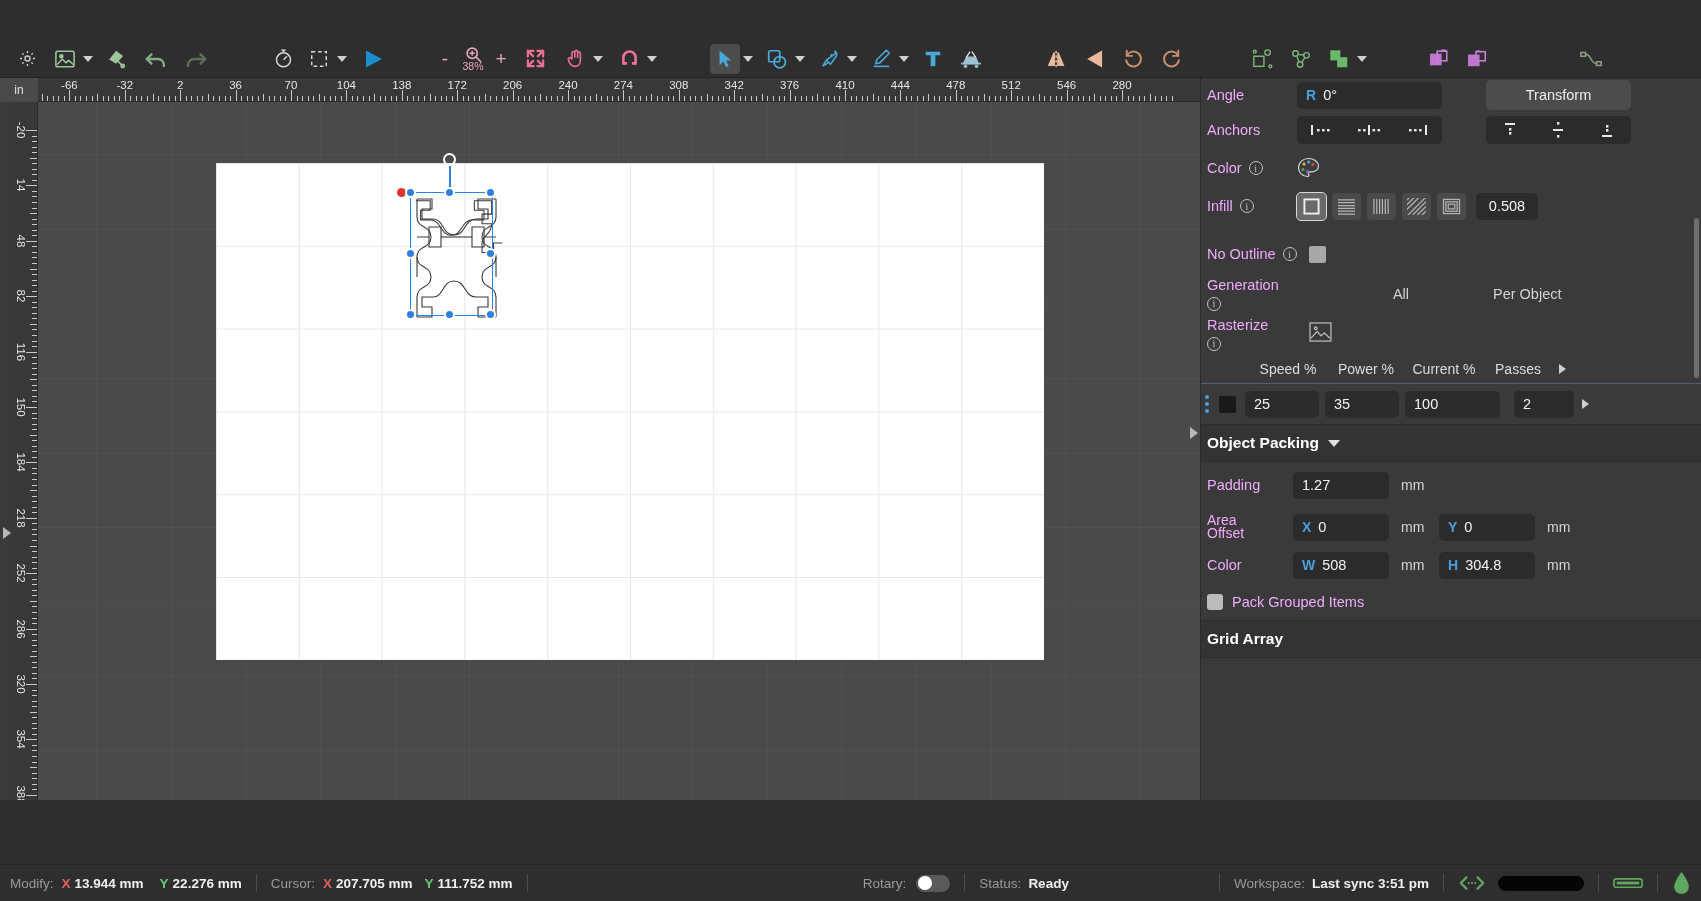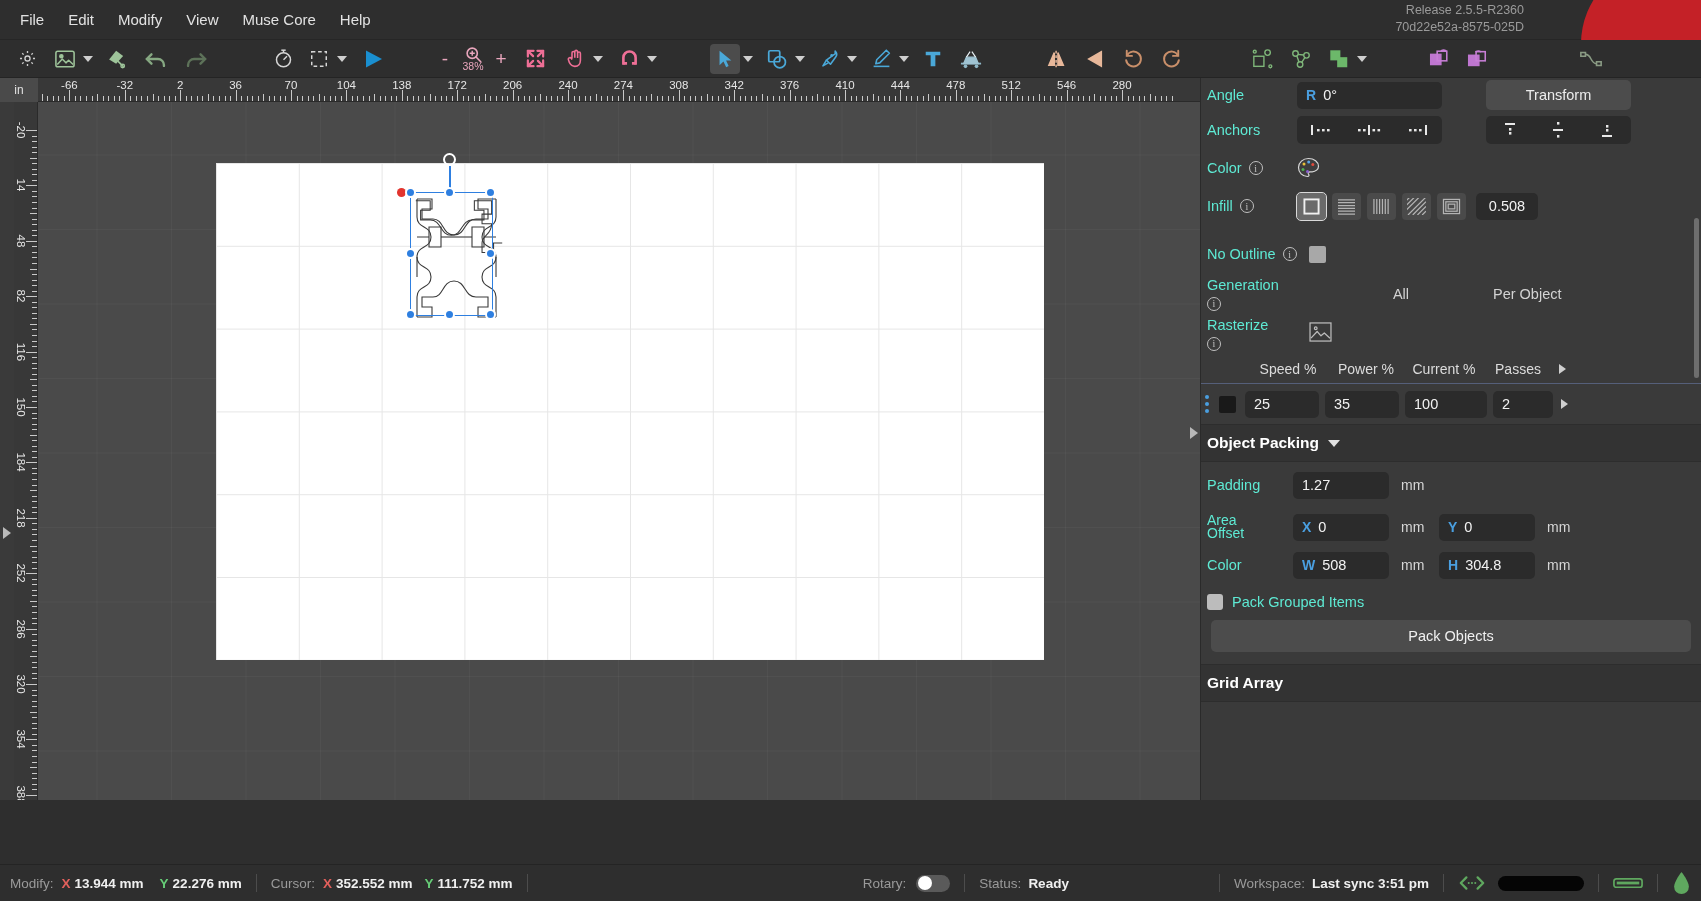--- a/index.html
+++ b/index.html
@@ -141,21 +141,21 @@
   }
 
   
   .rpanel {
     position: absolute; top: 78px; right: 0; width: 501px; height: 722px;
     background: #3a3a3a; border-left: 1px solid #2a2a2a; overflow: hidden;
   }
   .row {
     display: flex; align-items: center; min-height: 34px; padding: 0 10px 0 6px;
   }
-  .row-label { font-size: 14.5px; color: #5eead4; }
+  .row-label { font-size: 14.5px; color: #f0abfc; }
   .sec-head {
     background: #333333; height: 38px; display: flex; align-items: center;
     padding-left: 6px; border-top: 1px solid #2d2d2d; border-bottom: 1px solid #2d2d2d;
   }
   .sec-title { font-size: 15.5px; color: #ffffff; font-weight: bold; }
   .sec-caret {
     width: 0; height: 0; margin-left: 9px;
     border-left: 6px solid transparent; border-right: 6px solid transparent;
     border-top: 7px solid #e2e2e2;
   }
@@ -228,37 +228,20 @@
   .scroll-v {
     position: absolute; right: 2px; top: 140px; width: 5px; height: 160px;
     background: #6e6e6e; border-radius: 3px;
   }
 </style>
 </head>
 <body>
 
 <div id="app">
 
-  <div class="menubar">
-    <div class="menu-item">File</div>
-    <div class="menu-item">Edit</div>
-    <div class="menu-item">Modify</div>
-    <div class="menu-item">View</div>
-    <div class="menu-item">Muse Core</div>
-    <div class="menu-item">Help</div>
-
-    <div class="release-block">
-      <div>Release 2.5.5-R2360</div>
-      <div>70d22e52a-8575-025D</div>
-    </div>
-
-    <div class="estop">
-      <span class="estop-label">E-STOP</span>
-    </div>
-  </div>
 
   <div class="toolbar">
     <div class="sp" style="width:12px"></div>
 
     <div class="tbtn">
       <svg width="19" height="19" viewBox="0 0 24 24" fill="none" stroke="#cfcfcf" stroke-width="1.7">
         <circle cx="12" cy="12" r="3.2"></circle>
         <path d="M12 2.5v2.6M12 18.9v2.6M21.5 12h-2.6M5.1 12H2.5M18.7 5.3l-1.8 1.8M7.1 16.9l-1.8 1.8M18.7 18.7l-1.8-1.8M7.1 7.1L5.3 5.3"></path>
       </svg>
     </div>
@@ -1094,21 +1077,21 @@
           <span></span>
           <span></span>
       </div>
       <div style="width:17px;height:17px;background:#191919;border-radius:2px;margin-right:9px"></div>
       <div class="field" style="width:74px;margin-right:6px">
         <span>25</span>
       </div>
       <div class="field" style="width:74px;margin-right:6px">
         <span>35</span>
       </div>
-      <div class="field" style="width:82px;margin-right:6px">
+      <div class="field" style="width:95px;margin-right:14px">
         <span>100</span>
       </div>
       <div class="field" style="width:60px">
         <span>2</span>
       </div>
       <div style="margin-left:8px;width:0;height:0;border-top:5px solid transparent;border-bottom:5px solid transparent;border-left:7px solid #cfcfcf;"></div>
     </div>
 
     <div class="sec-head">
       <span class="sec-title">Object Packing</span>
@@ -1153,44 +1136,41 @@
         <span>304.8</span>
       </div>
       <span class="unit" style="margin-left:12px">mm</span>
     </div>
 
     <div class="row" style="height:36px">
       <div class="checkbox"></div>
       <span class="row-label" style="margin-left:9px">Pack Grouped Items</span>
     </div>
 
-    <div style="position:relative;height:44px">
-      <div class="pack-btn">Pack Objects</div>
-    </div>
 
     <div class="sec-head">
       <span class="sec-title">Grid Array</span>
 
     </div>
 
     <div class="scroll-v"></div>
   </div>
 
   <div class="statusbar">
     <span class="st-label" style="margin-left:10px">Modify:</span>
     <span class="ax-x" style="margin-left:8px">X</span>
     <span class="st-val" style="margin-left:4px">13.944 mm</span>
     <span class="ax-y" style="margin-left:16px">Y</span>
     <span class="st-val" style="margin-left:4px">22.276 mm</span>
 
     <div class="st-div"></div>
 
     <span class="st-label">Cursor:</span>
     <span class="ax-x" style="margin-left:8px">X</span>
-    <span class="st-val" style="margin-left:4px">352.552 mm</span>
+    <span class="st-val" style="margin-left:4px">207.705 mm</span>
     <span class="ax-y" style="margin-left:12px">Y</span>
     <span class="st-val" style="margin-left:4px">111.752 mm</span>
 
     <div class="st-div"></div>
 
     <span style="flex:1"></span>
 
     <span class="st-label">Rotary:</span>
     <div class="toggle" style="margin-left:10px"></div>
 

